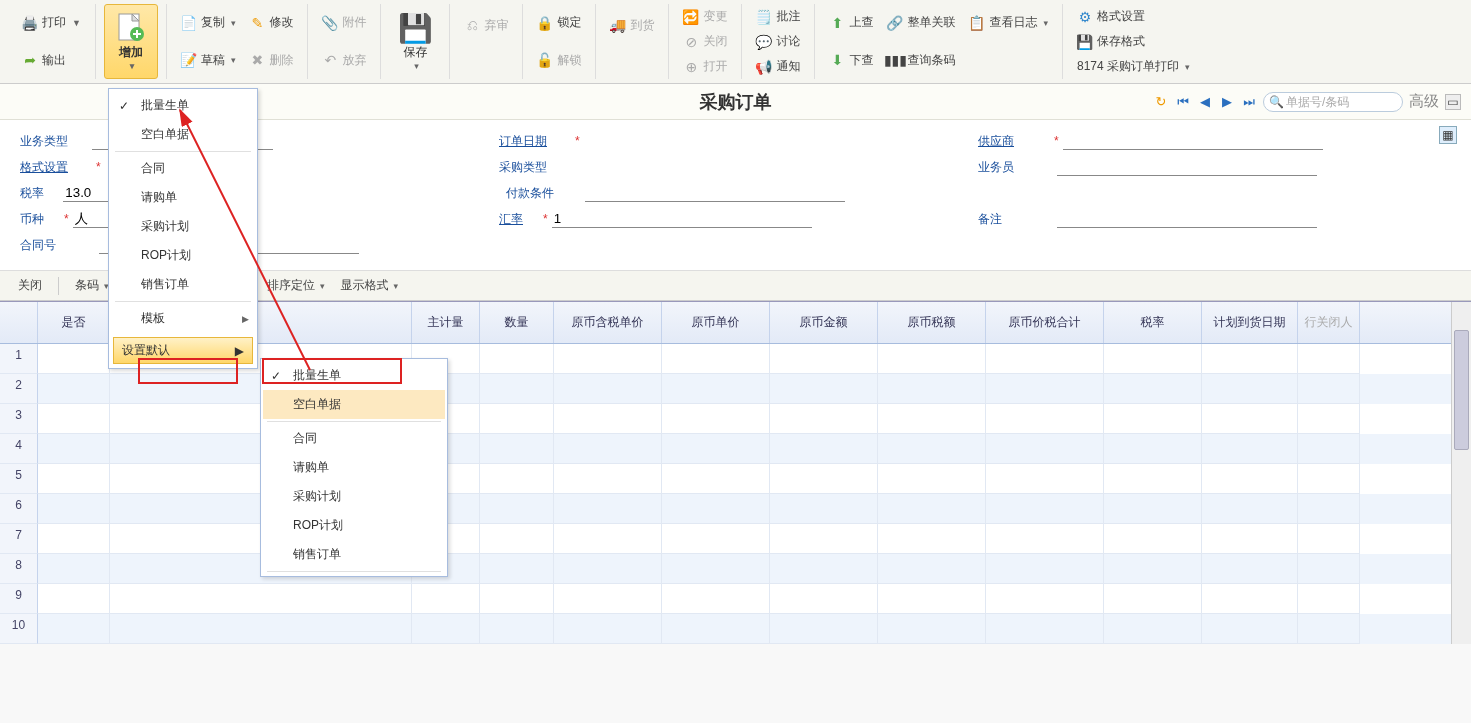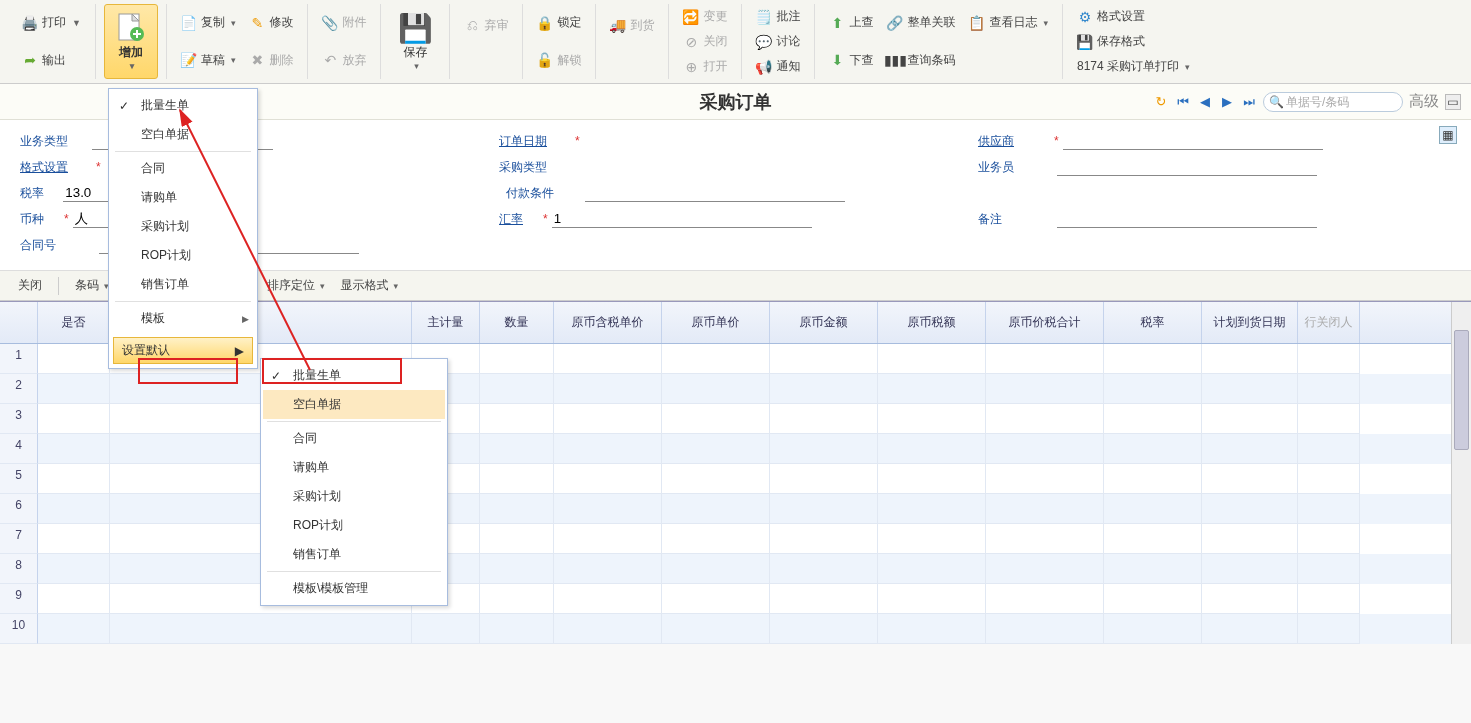--- a/index.html
+++ b/index.html
@@ -548,23 +548,20 @@
   <div class="menu-item">
       <span>采购计划</span>
     </div>
   <div class="menu-item">
       <span>ROP计划</span>
     </div>
   <div class="menu-item">
       <span>销售订单</span>
     </div>
   <div class="menu-sep"></div>
-  <div class="menu-item">
-      <span>模板\模板管理</span>
-    </div>
 </div>
 
 <div class="redbox" style="left:138px; top:358px; width:100px; height:26px"></div>
 <div class="redbox" style="left:262px; top:358px; width:140px; height:26px"></div>
 
 <svg class="arrow-anno" style="left:150px; top:100px" width="200" height="280">
   <defs>
       <marker id="ah" markerWidth="10" markerHeight="10" refX="8" refY="3" orient="auto">
         <path d="M0,0 L0,6 L9,3 z" fill="#d22"></path>
       </marker>

